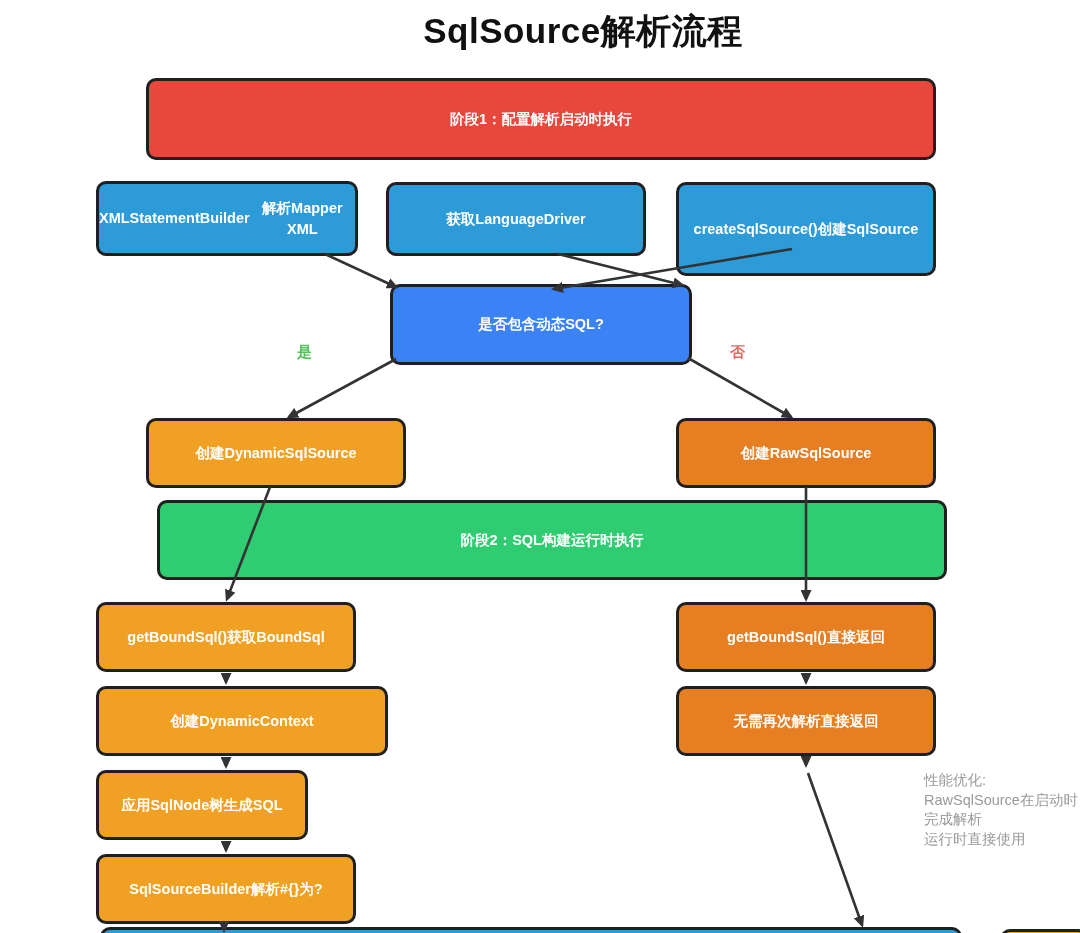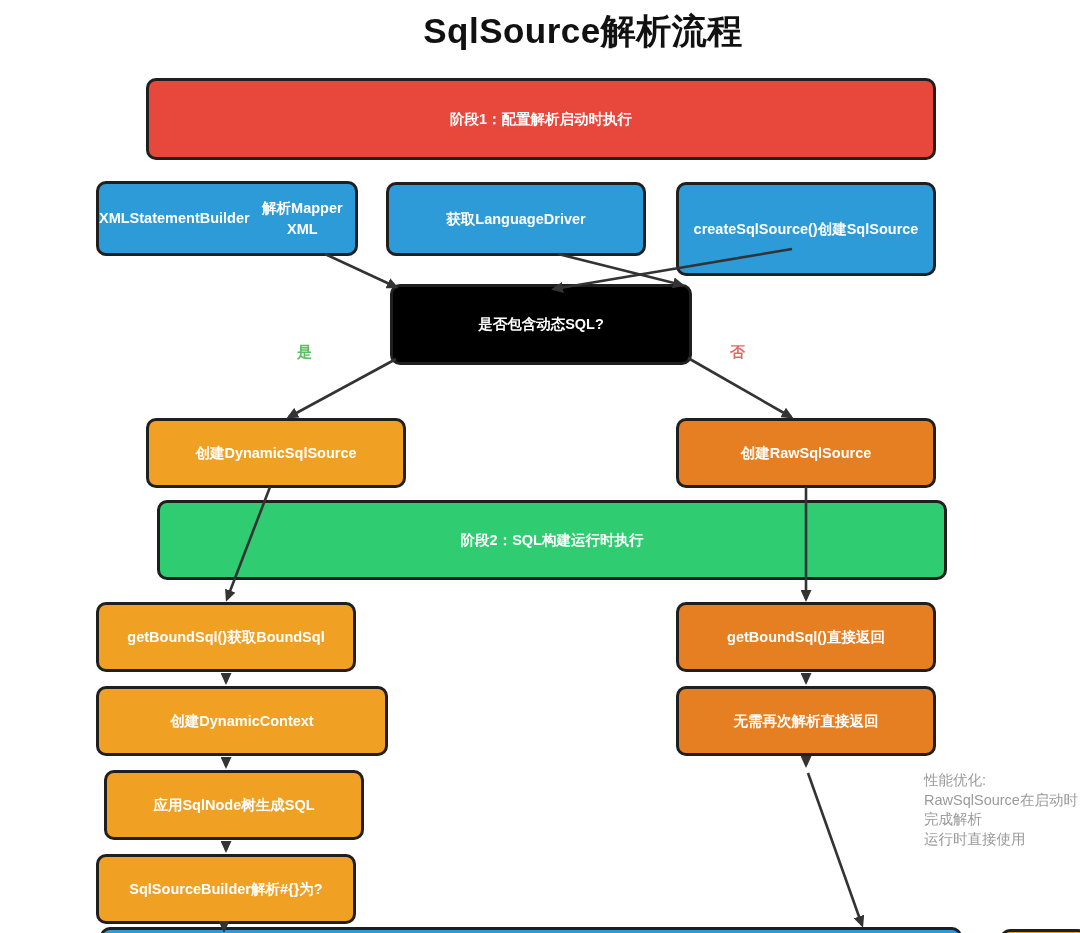--- a/index.html
+++ b/index.html
@@ -13,21 +13,21 @@
   }
   .node {
     position:absolute; box-sizing:border-box;
     border:3px solid #1f1f1f; border-radius:10px;
     display:flex; flex-direction:row; align-items:center; justify-content:center;
     color:#ffffff; font-weight:bold; font-size:14.5px; line-height:21px;
     text-align:center; z-index:1;
   }
   .red    { background:#E8473B; }
   .blue   { background:#2D9BD8; }
-  .purple { background:#000000; }
+  .purple { background:#3b82f6; }
   .lorange{ background:#F0A124; }
   .dorange{ background:#E67E22; }
   .green  { background:#2FCC71;margin-left:11px; }
   .edge-label { position:absolute; font-size:15px; font-weight:bold; z-index:3; }
   #label-yes { left:297px; top:343px; color:#5BBF63; }
   #label-no  { left:730px; top:343px; color:#E2695F; }
   #annotation {
     position:absolute; left:924px; top:771px; width:160px;
     font-size:14.5px; line-height:19.5px; color:#9A9A9A; font-weight:normal; z-index:1;
   }
@@ -80,21 +80,21 @@
     <div>运行时执行</div>
   </div>
 
   <div class="node lorange" style="left:96px;top:602px;width:260px;height:70px">
     <div>getBoundSql()</div>
     <div>获取BoundSql</div>
   </div>
   <div class="node lorange" style="left:96px;top:686px;width:292px;height:70px">
     <div>创建DynamicContext</div>
   </div>
-  <div class="node lorange" style="left:104px;top:770px;width:260px;height:70px">
+  <div class="node lorange" style="left:96px;top:770px;width:212px;height:70px">
     <div>应用SqlNode树</div>
     <div>生成SQL</div>
   </div>
   <div class="node lorange" style="left:96px;top:854px;width:260px;height:70px">
     <div>SqlSourceBuilder</div>
     <div>解析#{}为?</div>
   </div>
 
   <div class="node dorange" style="left:676px;top:602px;width:260px;height:70px">
     <div>getBoundSql()</div>

